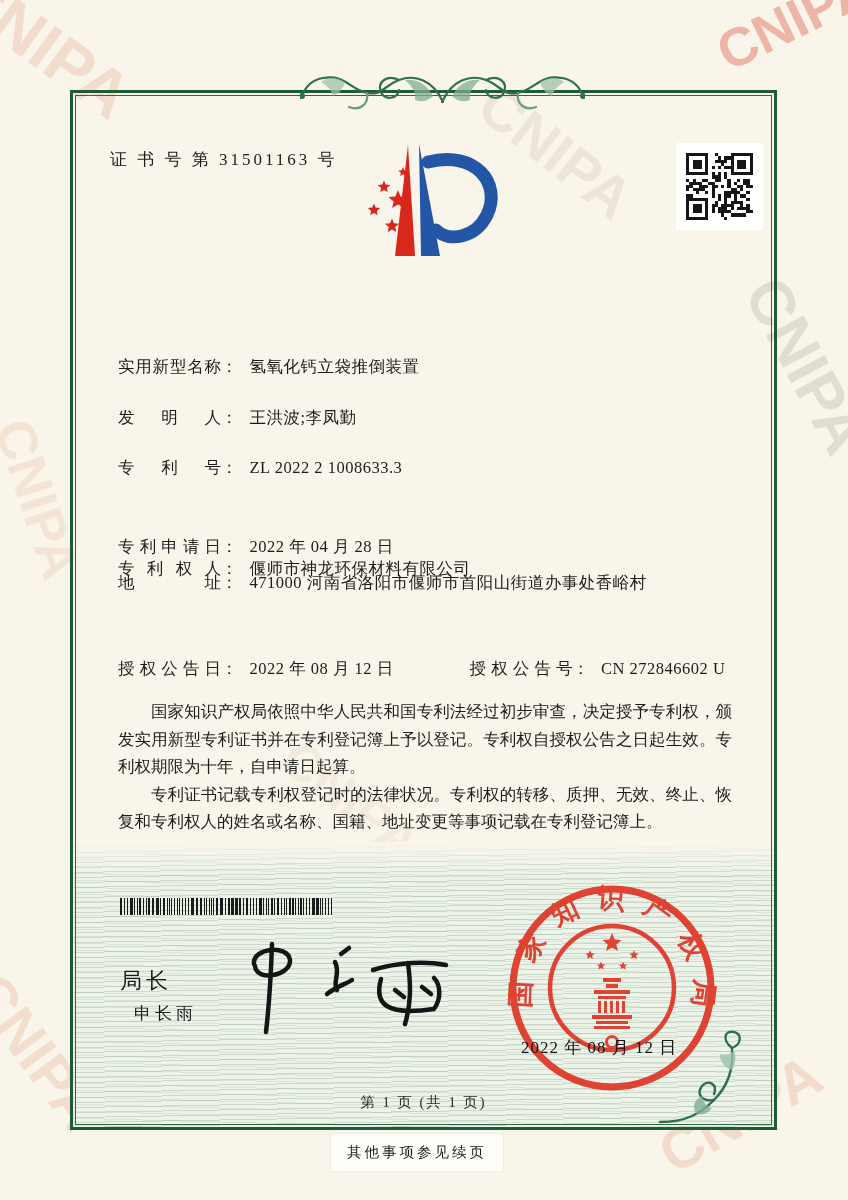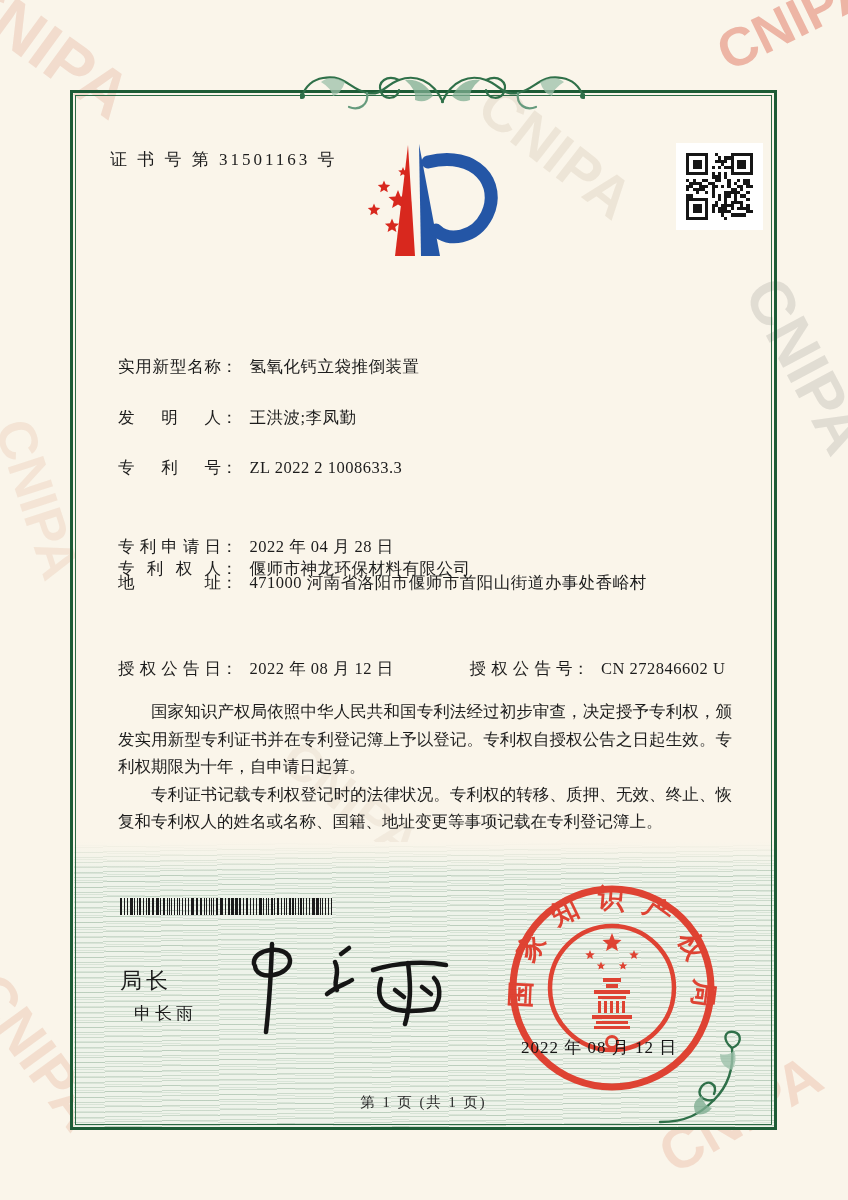--- a/index.html
+++ b/index.html
@@ -521,14 +521,15 @@
       <rect x="116" y="119" width="3" height="12"></rect>
       <rect x="86" y="133" width="40" height="4"></rect>
       <rect x="90" y="139" width="32" height="3"></rect>
       <rect x="88" y="144" width="36" height="3"></rect>
     </g>
     <circle cx="106" cy="160" r="5.5" fill="none" stroke="#df3a2a" stroke-width="3"></circle>
   </svg>
   <div class="seal-date">2022 年 08 月 12 日</div>
 
   <div class="page-info">第 1 页 (共 1 页)</div>
+  <div class="cont-note">其他事项参见续页</div>
 
 </div>
 
 </body></html>

